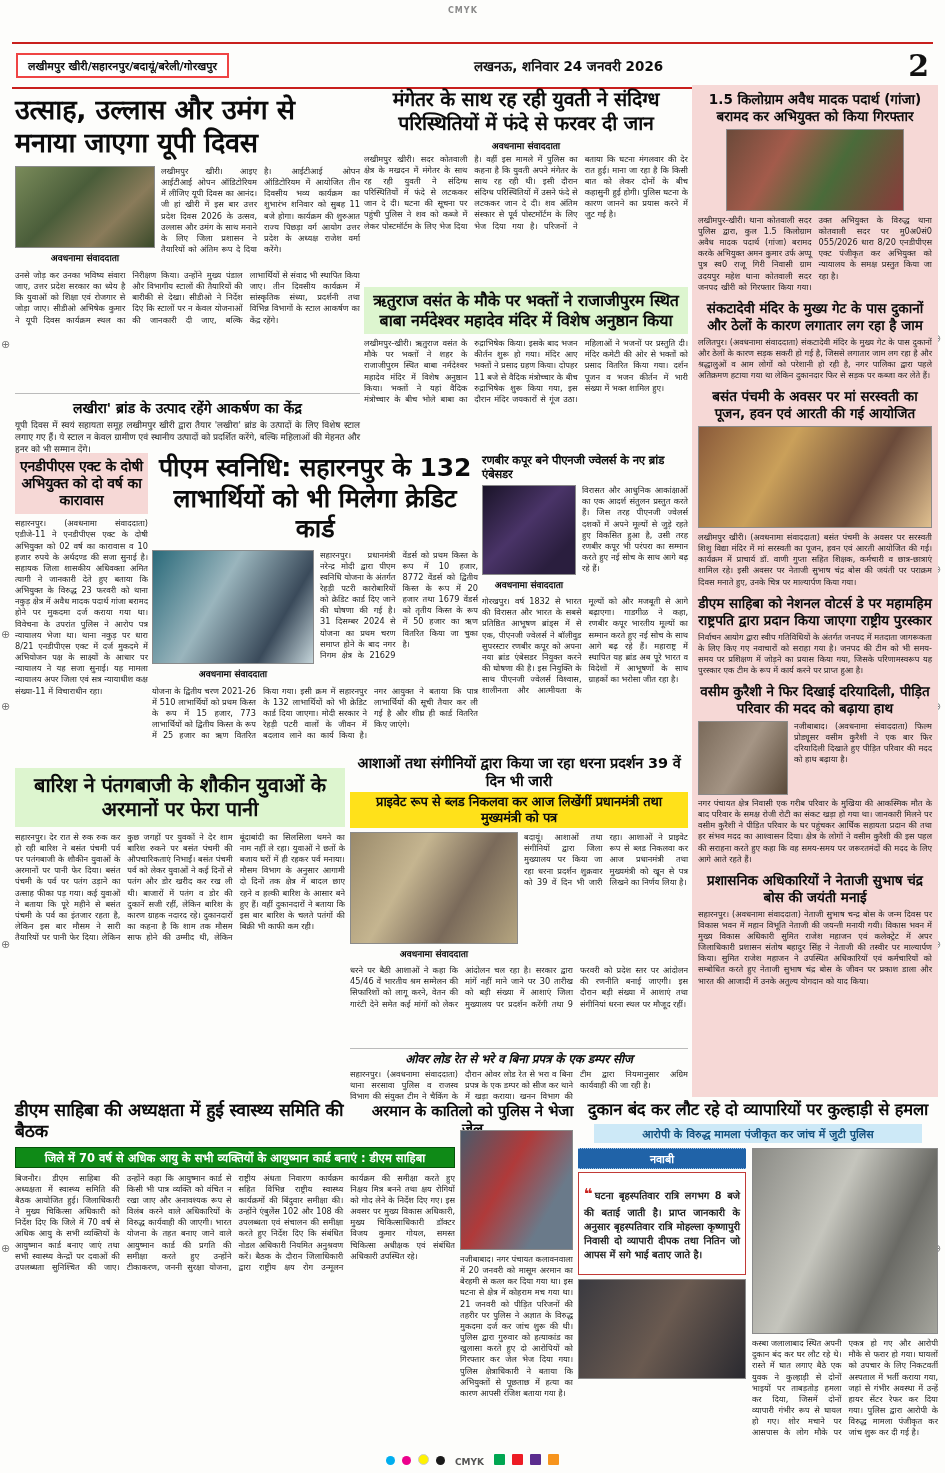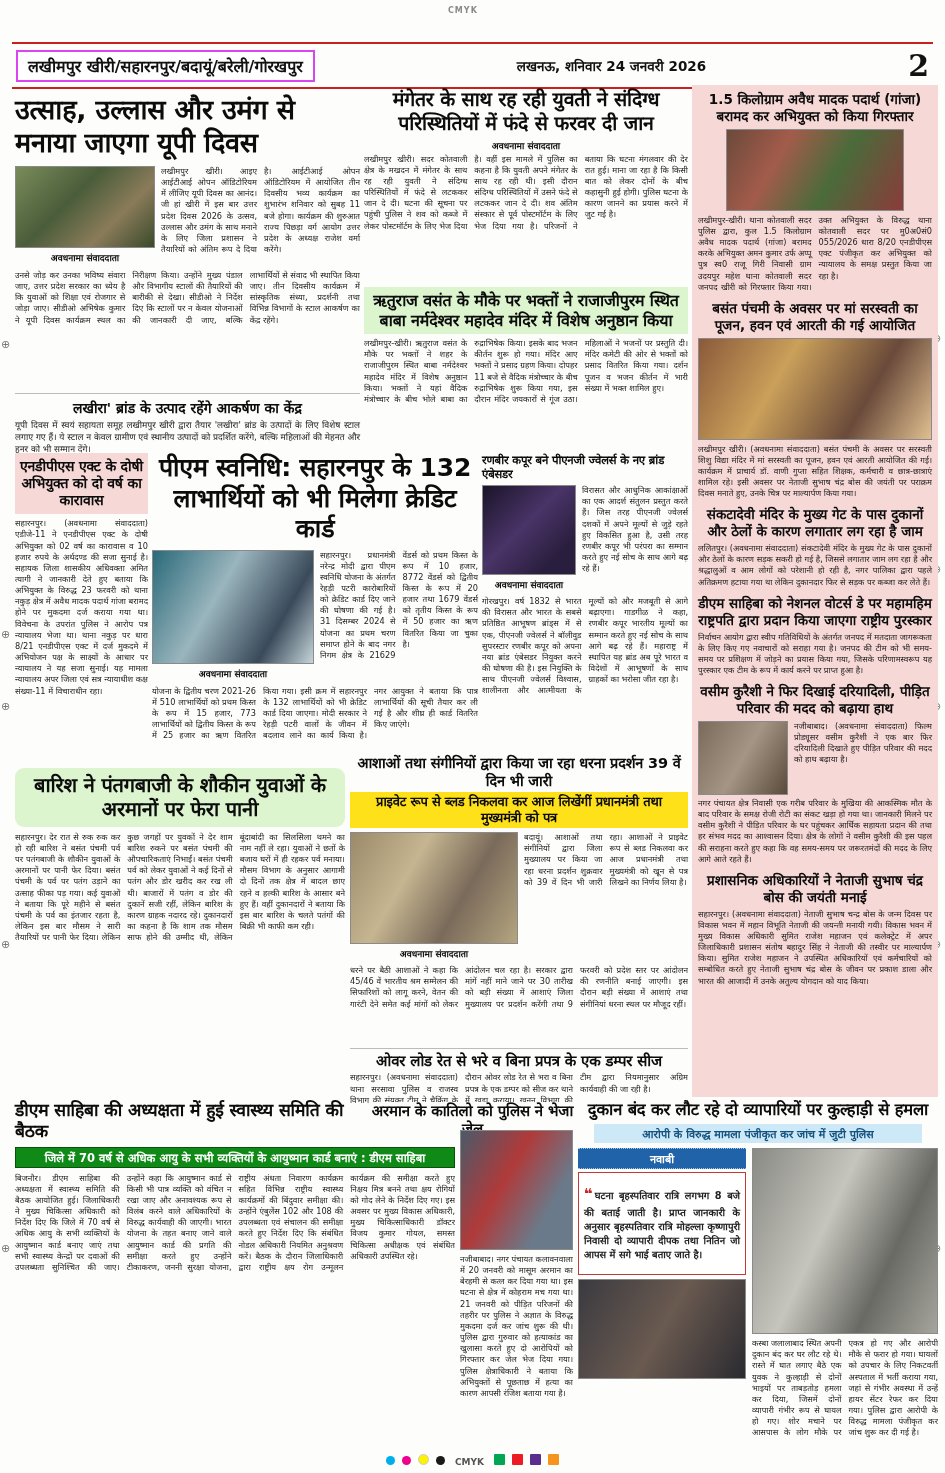--- a/index.html
+++ b/index.html
@@ -11,21 +11,21 @@
   .bodytext{font-size:8.2px;line-height:1.36;text-align:justify;color:#1c1c1c;}
   .bodytext-9{font-size:8.8px;line-height:1.38;text-align:justify;color:#1c1c1c;}
   .cols2{column-count:2;column-gap:7px;}
   .cols3{column-count:3;column-gap:7px;}
   .cols4{column-count:4;column-gap:7px;}
   .byline{font-weight:bold;text-align:center;font-size:9px;color:#111;margin:3px 0 2px;}
   .photo{border:1px solid #8a8a8a;background-size:cover;}
   .redrule{background:#c8201d;height:2px;}
   
   #masthead{display:flex;align-items:center;justify-content:space-between;padding:4px 4px;}
-  .ed-box{border:2px solid #d946ef;padding:3px 10px;font-weight:bold;font-size:16px;color:#111;background:#fff;}
+  .ed-box{border:2px solid #ef4444;padding:3px 10px;font-weight:bold;font-size:11px;color:#111;background:#fff;}
   .logo-wrap{display:flex;align-items:center;gap:2px;background:#f4f2ee;padding:2px 10px;}
   .logo-txt{font-size:31px;font-weight:bold;color:#c11613;letter-spacing:-1px;}
   .monument{width:22px;height:30px;background:#8c2420;clip-path:polygon(50% 0,72% 18%,72% 100%,28% 100%,28% 18%);position:relative;}
   .dateline{font-weight:bold;font-size:13.5px;color:#111;}
   .pageno{font-size:30px;font-weight:bold;color:#111;font-family:"DejaVu Serif",serif;}
   
   .pink{background:#f6d8d6;}
   .green{background:#ddf5cf;}
   .yellow{background:#ffe11a;}
   .greenstrip{background:#0f8a17;color:#fff;font-weight:bold;font-size:11.5px;text-align:center;
@@ -103,28 +103,28 @@
 
   <div class="abs rail pink" style="left:692px;top:85px;width:246px;height:1012px;">
 
     <div>
       <div class="rail-hl">1.5 किलोग्राम अवैध मादक पदार्थ (गांजा) बरामद कर अभियुक्त को किया गिरफ्तार</div>
       <div class="photo" style="width:176px;height:80px;margin:4px auto;background:linear-gradient(120deg,#6b4a3a,#a35b4b 30%,#4a6b3a 60%,#8b3b3b);"></div>
       <div class="bodytext cols2">लखीमपुर-खीरी। थाना कोतवाली सदर पुलिस द्वारा, कुल 1.5 किलोग्राम अवैध मादक पदार्थ (गांजा) बरामद करके अभियुक्त अमन कुमार उर्फ अप्पू पुत्र स्व0 राजू गिरी निवासी ग्राम उदयपुर महेश थाना कोतवाली सदर जनपद खीरी को गिरफ्तार किया गया। उक्त अभियुक्त के विरुद्ध थाना कोतवाली सदर पर मु0अ0सं0 055/2026 धारा 8/20 एनडीपीएस एक्ट पंजीकृत कर अभियुक्त को न्यायालय के समक्ष प्रस्तुत किया जा रहा है।</div>
     </div>
 
     <div>
+      <div class="rail-hl">संकटादेवी मंदिर के मुख्य गेट के पास दुकानों और ठेलों के कारण लगातार लग रहा है जाम</div>
+      <div class="bodytext" style="margin-top:3px;">ललितपुर। (अवधनामा संवाददाता) संकटादेवी मंदिर के मुख्य गेट के पास दुकानों और ठेलों के कारण सड़क सकरी हो गई है, जिससे लगातार जाम लग रहा है और श्रद्धालुओं व आम लोगों को परेशानी हो रही है, नगर पालिका द्वारा पहले अतिक्रमण हटाया गया था लेकिन दुकानदार फिर से सड़क पर कब्जा कर लेते हैं।</div>
+    </div>
+
+    <div>
       <div class="rail-hl">बसंत पंचमी के अवसर पर मां सरस्वती का पूजन, हवन एवं आरती की गई आयोजित</div>
       <div class="photo" style="width:232px;height:100px;margin:4px auto;background:linear-gradient(120deg,#8a5a3a,#caa05a 35%,#6a4a3a 70%,#e0c090);"></div>
       <div class="bodytext">लखीमपुर खीरी। (अवधनामा संवाददाता) बसंत पंचमी के अवसर पर सरस्वती शिशु विद्या मंदिर में मां सरस्वती का पूजन, हवन एवं आरती आयोजित की गई। कार्यक्रम में प्राचार्य डॉ. वाणी गुप्ता सहित शिक्षक, कर्मचारी व छात्र-छात्राएं शामिल रहे। इसी अवसर पर नेताजी सुभाष चंद्र बोस की जयंती पर पराक्रम दिवस मनाते हुए, उनके चित्र पर माल्यार्पण किया गया।</div>
-    </div>
-
-    <div>
-      <div class="rail-hl">संकटादेवी मंदिर के मुख्य गेट के पास दुकानों और ठेलों के कारण लगातार लग रहा है जाम</div>
-      <div class="bodytext" style="margin-top:3px;">ललितपुर। (अवधनामा संवाददाता) संकटादेवी मंदिर के मुख्य गेट के पास दुकानों और ठेलों के कारण सड़क सकरी हो गई है, जिससे लगातार जाम लग रहा है और श्रद्धालुओं व आम लोगों को परेशानी हो रही है, नगर पालिका द्वारा पहले अतिक्रमण हटाया गया था लेकिन दुकानदार फिर से सड़क पर कब्जा कर लेते हैं।</div>
     </div>
 
     <div>
       <div class="rail-hl">डीएम साहिबा को नेशनल वोटर्स डे पर महामहिम राष्ट्रपति द्वारा प्रदान किया जाएगा राष्ट्रीय पुरस्कार</div>
       <div class="bodytext" style="margin-top:3px;">निर्वाचन आयोग द्वारा स्वीप गतिविधियों के अंतर्गत जनपद में मतदाता जागरूकता के लिए किए गए नवाचारों को सराहा गया है। जनपद की टीम को भी समय-समय पर प्रशिक्षण में जोड़ने का प्रयास किया गया, जिसके परिणामस्वरूप यह पुरस्कार एक टीम के रूप में कार्य करने पर प्राप्त हुआ है।</div>
     </div>
 
     <div>
       <div class="rail-hl">वसीम कुरैशी ने फिर दिखाई दरियादिली, पीड़ित परिवार की मदद को बढ़ाया हाथ</div>
       <div class="flexrow" style="margin-top:4px;">
@@ -163,37 +163,37 @@
       <div style="width:94px;flex:0 0 94px;">
         <div class="photo" style="width:92px;height:88px;background:linear-gradient(135deg,#1a1428,#4a3468 45%,#2a1e3e 80%);"></div>
         <div class="byline">अवधनामा संवाददाता</div>
       </div>
       <div class="bodytext" style="flex:1;">विरासत और आधुनिक आकांक्षाओं का एक आदर्श संतुलन प्रस्तुत करते हैं। जिस तरह पीएनजी ज्वेलर्स दशकों में अपने मूल्यों से जुड़े रहते हुए विकसित हुआ है, उसी तरह रणबीर कपूर भी परंपरा का सम्मान करते हुए नई सोच के साथ आगे बढ़ रहे हैं।</div>
     </div>
     <div class="bodytext cols2" style="margin-top:3px;height:142px;overflow:hidden;">गोरखपुर। वर्ष 1832 से भारत की विरासत और भारत के सबसे प्रतिष्ठित आभूषण ब्रांड्स में से एक, पीएनजी ज्वेलर्स ने बॉलीवुड सुपरस्टार रणबीर कपूर को अपना नया ब्रांड एंबेसडर नियुक्त करने की घोषणा की है। इस नियुक्ति के साथ पीएनजी ज्वेलर्स विश्वास, शालीनता और आत्मीयता के मूल्यों को और मजबूती से आगे बढ़ाएगा। गाडगीळ ने कहा, रणबीर कपूर भारतीय मूल्यों का सम्मान करते हुए नई सोच के साथ आगे बढ़ रहे हैं। महाराष्ट्र में स्थापित यह ब्रांड अब पूरे भारत व विदेशों में आभूषणों के साथ ग्राहकों का भरोसा जीत रहा है।</div>
   </div>
 
   <div class="abs" style="left:15px;top:768px;width:330px;height:327px;">
-    <div class="green hl center" style="font-size:20px;padding:5px 6px;border-radius:9px;">बारिश ने पंतगबाजी के शौकीन युवाओं के अरमानों पर फेरा पानी</div>
+    <div class="green hl center" style="font-size:20px;padding:5px 6px;">बारिश ने पंतगबाजी के शौकीन युवाओं के अरमानों पर फेरा पानी</div>
     <div class="bodytext cols3" style="margin-top:5px;height:252px;overflow:hidden;">सहारनपुर। देर रात से रुक रुक कर हो रही बारिश ने बसंत पंचमी पर्व पर पतंगबाजी के शौकीन युवाओं के अरमानों पर पानी फेर दिया। बसंत पंचमी के पर्व पर पतंग उड़ाने का उत्साह फीका पड़ गया। कई युवाओं ने बताया कि पूरे महीने से बसंत पंचमी के पर्व का इंतजार रहता है, लेकिन इस बार मौसम ने सारी तैयारियों पर पानी फेर दिया। लेकिन कुछ जगहों पर युवकों ने देर शाम बारिश रुकने पर बसंत पंचमी की औपचारिकताएं निभाईं। बसंत पंचमी पर्व को लेकर युवाओं ने कई दिनों से पतंग और डोर खरीद कर रख ली थी। बाजारों में पतंग व डोर की दुकानें सजी रहीं, लेकिन बारिश के कारण ग्राहक नदारद रहे। दुकानदारों का कहना है कि शाम तक मौसम साफ होने की उम्मीद थी, लेकिन बूंदाबांदी का सिलसिला थमने का नाम नहीं ले रहा। युवाओं ने छतों के बजाय घरों में ही रहकर पर्व मनाया। मौसम विभाग के अनुसार आगामी दो दिनों तक क्षेत्र में बादल छाए रहने व हल्की बारिश के आसार बने हुए हैं। वहीं दुकानदारों ने बताया कि इस बार बारिश के चलते पतंगों की बिक्री भी काफी कम रही।</div>
   </div>
 
   <div class="abs" style="left:350px;top:755px;width:338px;height:340px;">
     <div class="hl center" style="font-size:14.5px;">आशाओं तथा संगीनियों द्वारा किया जा रहा धरना प्रदर्शन 39 वें दिन भी जारी</div>
     <div class="yellow hl center" style="font-size:13px;padding:2px 4px;margin-top:2px;">प्राइवेट रूप से ब्लड निकलवा कर आज लिखेंगीं प्रधानमंत्री तथा मुख्यमंत्री को पत्र</div>
     <div class="flexrow" style="margin-top:4px;">
       <div style="width:168px;flex:0 0 168px;">
         <div class="photo" style="width:166px;height:110px;background:linear-gradient(120deg,#9a8a6a,#c5b590 35%,#7a6a5a 65%,#b5a580);"></div>
         <div class="byline">अवधनामा संवाददाता</div>
       </div>
       <div class="bodytext cols2" style="flex:1;">बदायूं। आशाओं तथा संगीनियों द्वारा जिला मुख्यालय पर किया जा रहा धरना प्रदर्शन शुक्रवार को 39 वें दिन भी जारी रहा। आशाओं ने प्राइवेट रूप से ब्लड निकलवा कर आज प्रधानमंत्री तथा मुख्यमंत्री को खून से पत्र लिखने का निर्णय लिया है।</div>
     </div>
     <div class="bodytext cols3" style="margin-top:3px;height:78px;overflow:hidden;">धरने पर बैठी आशाओं ने कहा कि 45/46 वें भारतीय श्रम सम्मेलन की सिफारिशों को लागू करने, वेतन की गारंटी देने समेत कई मांगों को लेकर आंदोलन चल रहा है। सरकार द्वारा मांगें नहीं माने जाने पर 30 तारीख को बड़ी संख्या में आशाएं जिला मुख्यालय पर प्रदर्शन करेंगी तथा 9 फरवरी को प्रदेश स्तर पर आंदोलन की रणनीति बनाई जाएगी। इस दौरान बड़ी संख्या में आशाएं तथा संगीनियां धरना स्थल पर मौजूद रहीं।</div>
     <div style="margin-top:5px;border-top:1px solid #bbb;padding-top:3px;">
-      <div class="hl center" style="font-size:15px;">ओवर लोड रेत से भरे व बिना प्रपत्र के एक डम्पर सीज</div>
+      <div class="hl center" style="font-size:12px;font-style:italic;">ओवर लोड रेत से भरे व बिना प्रपत्र के एक डम्पर सीज</div>
       <div class="bodytext cols3" style="margin-top:2px;height:38px;overflow:hidden;">सहारनपुर। (अवधनामा संवाददाता) थाना सरसावा पुलिस व राजस्व विभाग की संयुक्त टीम ने चैकिंग के दौरान ओवर लोड रेत से भरा व बिना प्रपत्र के एक डम्पर को सीज कर थाने में खड़ा कराया। खनन विभाग की टीम द्वारा नियमानुसार अग्रिम कार्यवाही की जा रही है।</div>
     </div>
   </div>
 
   <div class="abs" style="left:15px;top:1100px;width:440px;height:348px;">
     <div class="hl" style="font-size:17.5px;width:350px;">डीएम साहिबा की अध्यक्षता में हुई स्वास्थ्य समिति की बैठक</div>
     <div class="greenstrip" style="margin-top:4px;">जिले में 70 वर्ष से अधिक आयु के सभी व्यक्तियों के आयुष्मान कार्ड बनाएं : डीएम साहिबा</div>
     <div class="bodytext cols4" style="margin-top:5px;height:280px;overflow:hidden;">बिजनौर। डीएम साहिबा की अध्यक्षता में स्वास्थ्य समिति की बैठक आयोजित हुई। जिलाधिकारी ने मुख्य चिकित्सा अधिकारी को निर्देश दिए कि जिले में 70 वर्ष से अधिक आयु के सभी व्यक्तियों के आयुष्मान कार्ड बनाए जाएं तथा सभी स्वास्थ्य केन्द्रों पर दवाओं की उपलब्धता सुनिश्चित की जाए। उन्होंने कहा कि आयुष्मान कार्ड से किसी भी पात्र व्यक्ति को वंचित न रखा जाए और अनावश्यक रूप से विलंब करने वाले अधिकारियों के विरुद्ध कार्यवाही की जाएगी। भारत योजना के तहत बनाए जाने वाले आयुष्मान कार्ड की प्रगति की समीक्षा करते हुए उन्होंने टीकाकरण, जननी सुरक्षा योजना, राष्ट्रीय अंधता निवारण कार्यक्रम सहित विभिन्न राष्ट्रीय स्वास्थ्य कार्यक्रमों की बिंदुवार समीक्षा की। उन्होंने एंबुलेंस 102 और 108 की उपलब्धता एवं संचालन की समीक्षा करते हुए निर्देश दिए कि संबंधित नोडल अधिकारी नियमित अनुश्रवण करें। बैठक के दौरान जिलाधिकारी द्वारा राष्ट्रीय क्षय रोग उन्मूलन कार्यक्रम की समीक्षा करते हुए निक्षय मित्र बनने तथा क्षय रोगियों को गोद लेने के निर्देश दिए गए। इस अवसर पर मुख्य विकास अधिकारी, मुख्य चिकित्साधिकारी डॉक्टर विजय कुमार गोयल, समस्त चिकित्सा अधीक्षक एवं संबंधित अधिकारी उपस्थित रहे।</div>
   </div>
 

